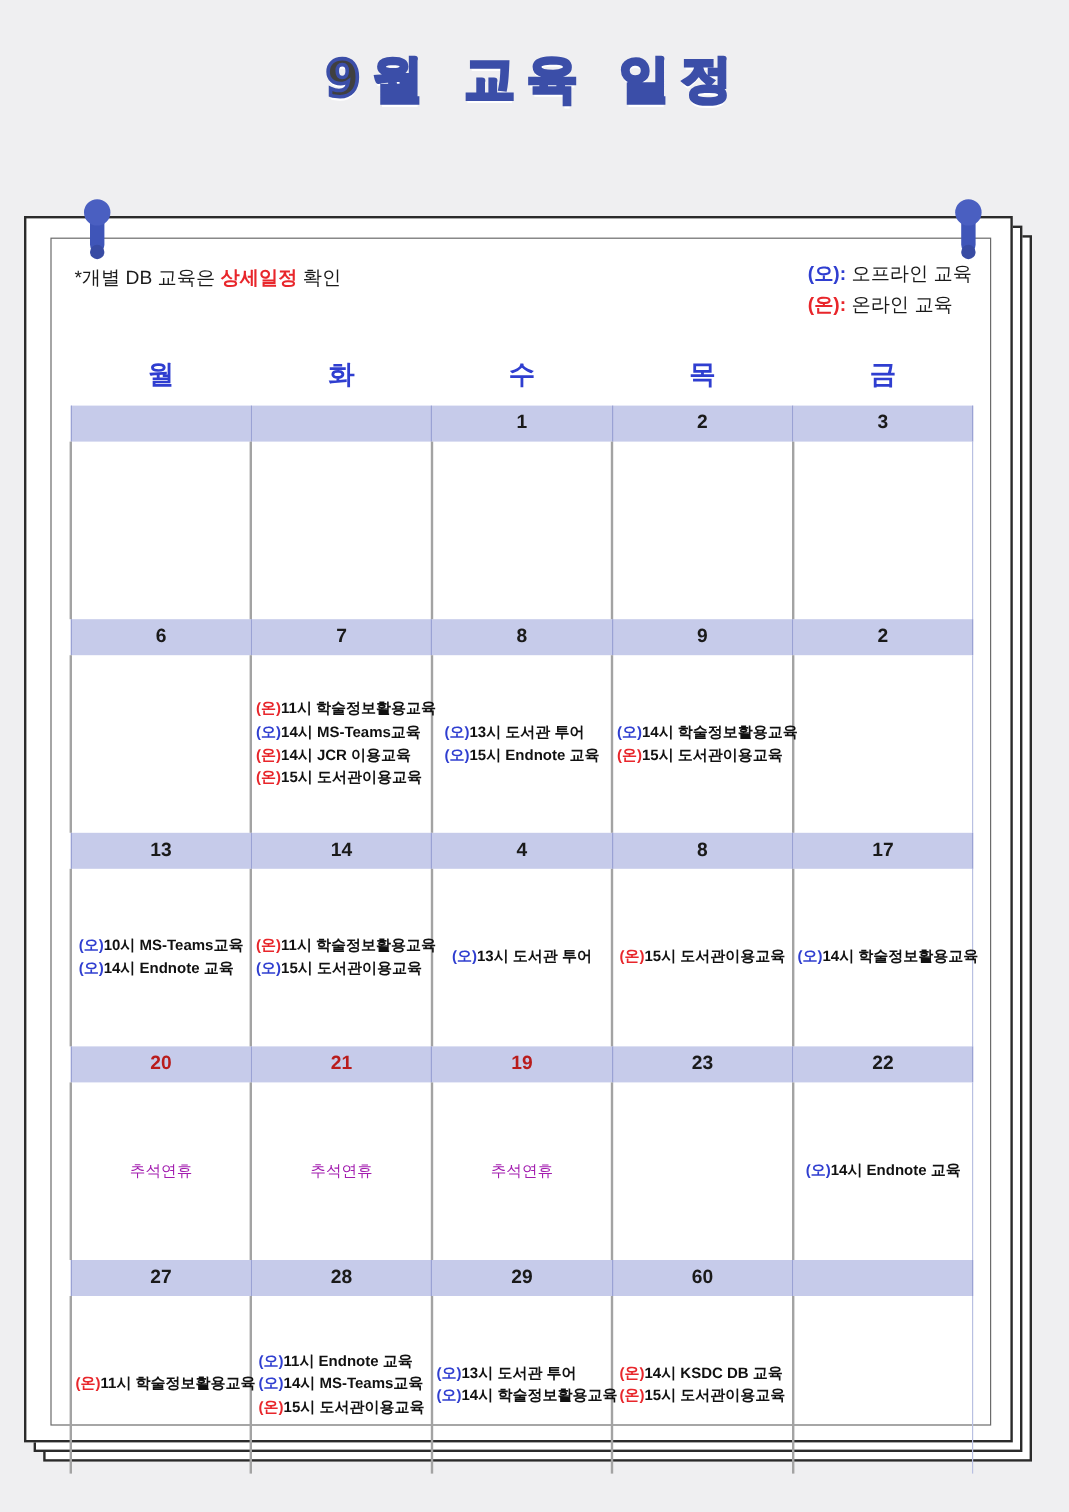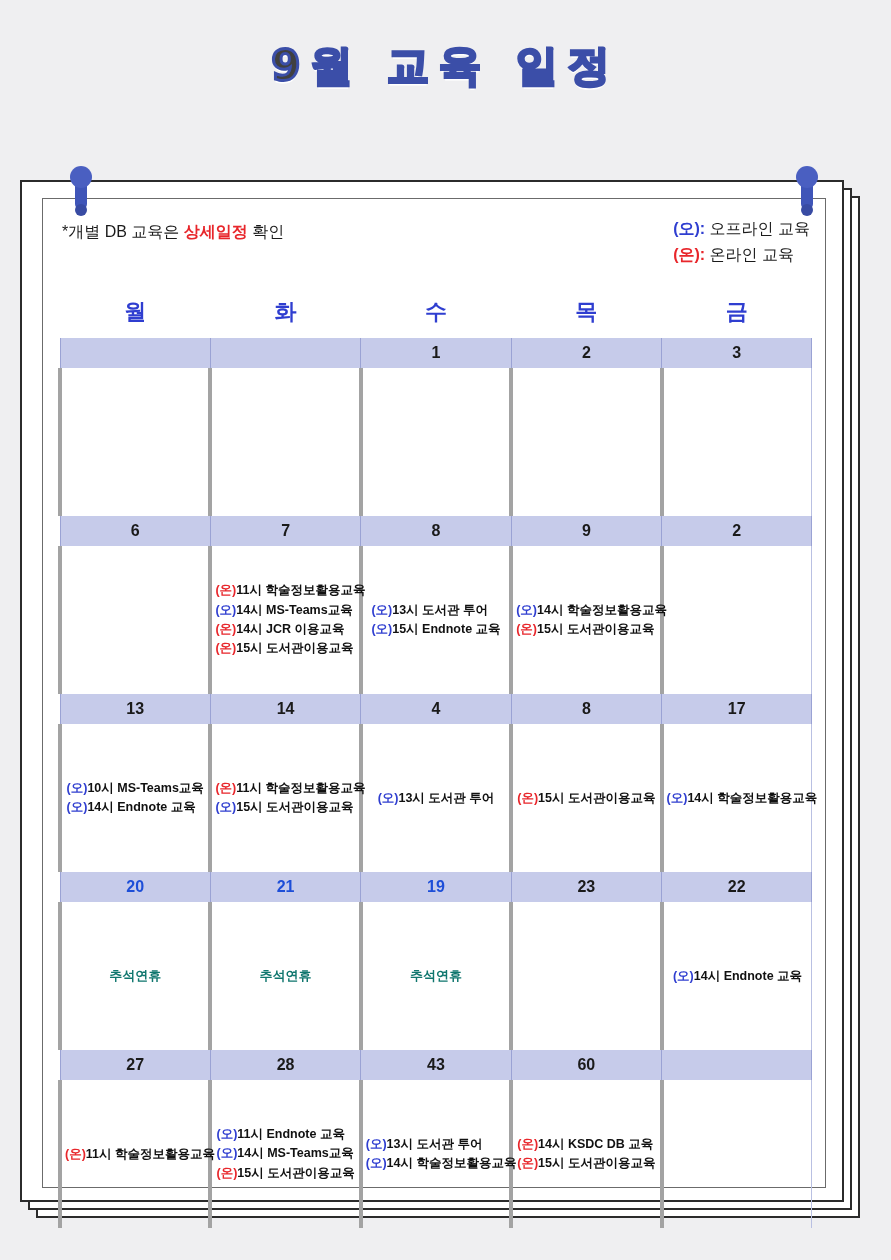--- a/index.html
+++ b/index.html
@@ -131,44 +131,44 @@
     background: #c6cbea;
     border-left: 1px solid #9aa2d4;
     border-right: 1px solid #9aa2d4;
     text-align: center;
     vertical-align: middle;
     font-size: 16px;
     font-weight: bold;
     color: #1a1a1a;
   }
   .cal td.daynum.empty { background: #c6cbea; }
-  .cal td.daynum.holiday { color: #1d4ed8; }
+  .cal td.daynum.holiday { color: #b91c1c; }
   .cal td.cell {
     height: 148px;
-    border-left: 4px solid #a3a3a3;
+    border-left: 2px solid #a3a3a3;
     border-right: 1px solid #b9c0e2;
     vertical-align: middle;
     text-align: center;
     padding: 4px 3px;
   }
   .cal tr.week-row td.cell { border-bottom: none; }
 
   .ev {
     font-size: 12.5px;
     line-height: 1.55;
     color: #111;
     white-space: nowrap;
     font-weight: 600;
   }
   .ev .c-off { color: #2f3ed0; font-weight: 700; }
   .ev .c-on { color: #e8262b; font-weight: 700; }
   .holidaytext {
     font-size: 13px;
-    color: #0f766e;
-    font-weight: 700;
+    color: #a21caf;
+    font-weight: 400;
   }
   .cell-inner { display: inline-block; text-align: left; }
 </style>
 </head>
 <body>
 
 <div class="page">
 
   <div class="title-wrap">
     <div class="title">9월 교육 일정</div>
@@ -275,21 +275,21 @@
             </td>
             <td class="cell">
               <div class="holidaytext">추석연휴</div>
             </td>
             <td class="cell"></td>
             <td class="cell"><div class="cell-inner"><div class="ev"><span class="c-off">(오)</span><span>14시 Endnote 교육</span></div></div></td>
           </tr>
           <tr>
             <td class="daynum">27</td>
             <td class="daynum">28</td>
-            <td class="daynum">43</td>
+            <td class="daynum">29</td>
             <td class="daynum">60</td>
             <td class="daynum empty"></td>
           </tr>
           <tr class="week-row">
             <td class="cell"><div class="cell-inner"><div class="ev"><span class="c-on">(온)</span><span>11시 학술정보활용교육</span></div></div></td>
             <td class="cell"><div class="cell-inner"><div class="ev"><span class="c-off">(오)</span><span>11시 Endnote 교육</span></div><div class="ev"><span class="c-off">(오)</span><span>14시 MS-Teams교육</span></div><div class="ev"><span class="c-on">(온)</span><span>15시 도서관이용교육</span></div></div></td>
             <td class="cell"><div class="cell-inner"><div class="ev"><span class="c-off">(오)</span><span>13시 도서관 투어</span></div><div class="ev"><span class="c-off">(오)</span><span>14시 학술정보활용교육</span></div></div></td>
             <td class="cell"><div class="cell-inner"><div class="ev"><span class="c-on">(온)</span><span>14시 KSDC DB 교육</span></div><div class="ev"><span class="c-on">(온)</span><span>15시 도서관이용교육</span></div></div></td>
             <td class="cell"></td>
           </tr>

